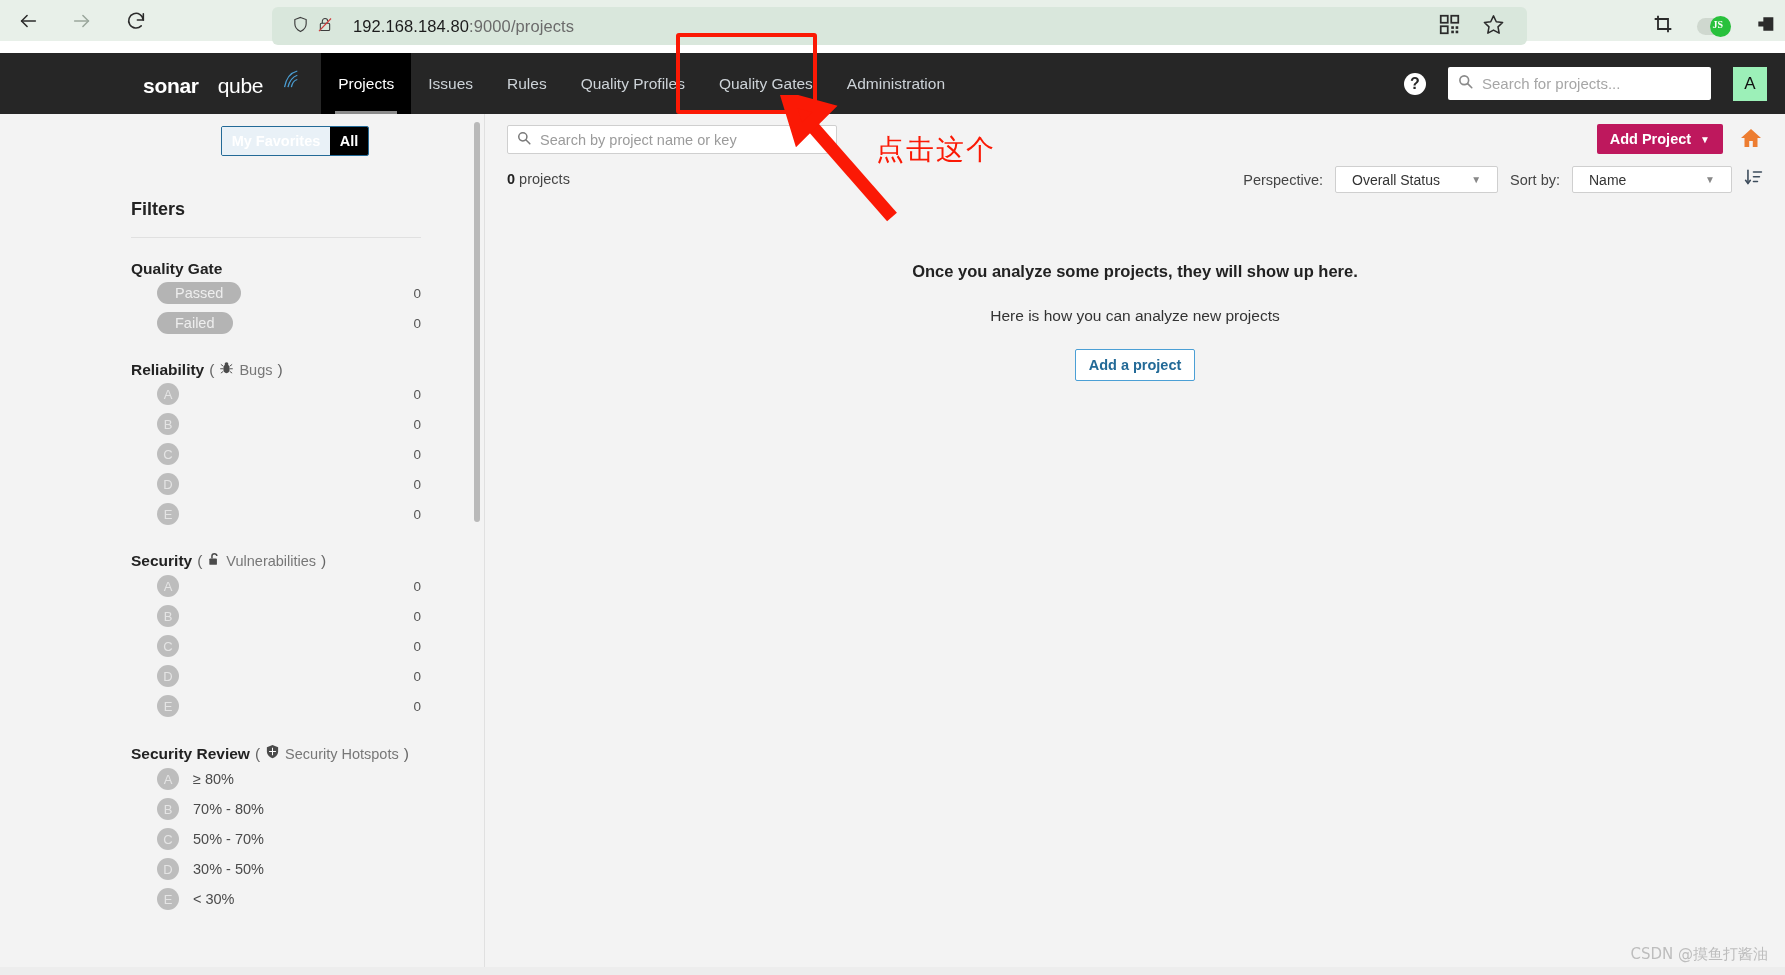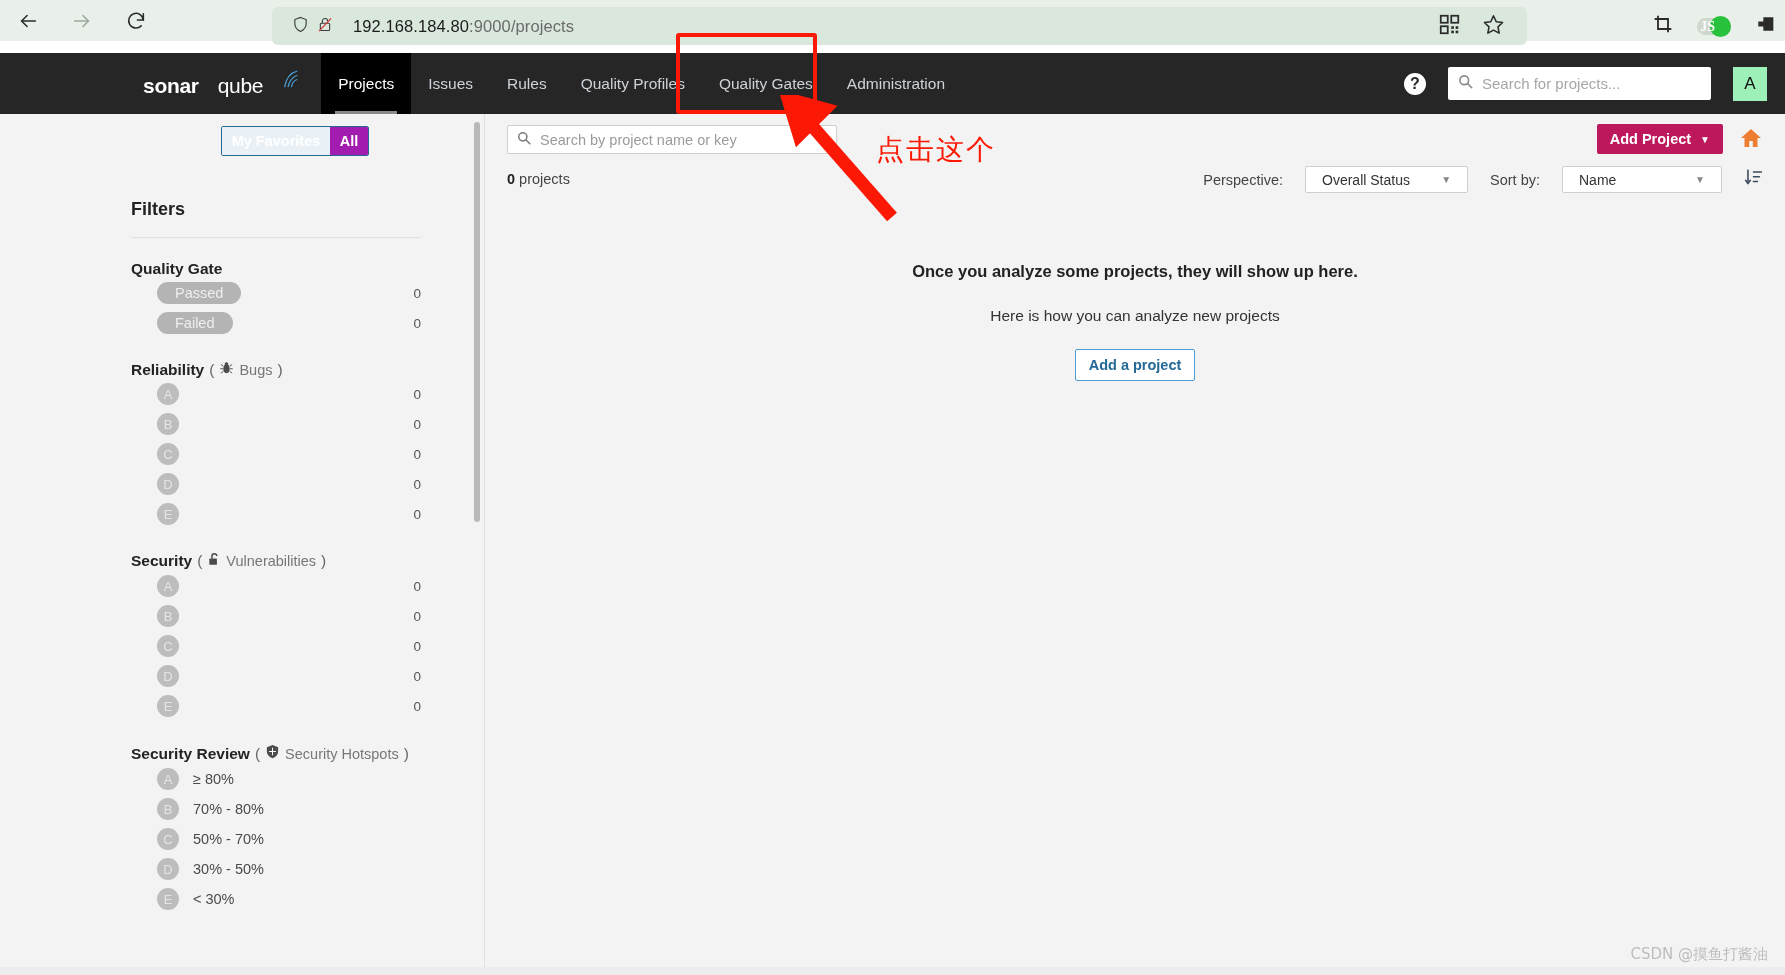--- a/index.html
+++ b/index.html
@@ -35,22 +35,22 @@
   .browser-ext { position: absolute; right: 10px; top: 7px; height: 38px; display: flex; align-items: center; gap: 24px; }
   .js-toggle {
     width: 34px; height: 17px; border-radius: 9px; background: #cfd8cf;
     position: relative; display: inline-block;
   }
   .js-toggle:after {
     content: ""; position: absolute; right: 0; top: -2px; width: 21px; height: 21px;
     border-radius: 50%; background: #28c13c;
   }
   .js-toggle span {
-    position: absolute; right: 16px; top: 1px; z-index: 2;
-    font-size: 14px; font-weight: bold; color: #fff;
+    position: absolute; right: 8px; top: 1px; z-index: 2;
+    font-size: 10px; font-weight: bold; color: #fff;
     font-family: "Liberation Serif", serif;
   }
 
   
   .sq-nav {
     position: absolute; left: 0; top: 53px; width: 1785px; height: 61px;
     background: #262626; display: flex; align-items: center;
   }
   .sq-logo {
     margin-left: 143px; color: #fff; font-size: 21px; font-weight: bold;
@@ -106,21 +106,21 @@
   }
 
   .fav-toggle {
     display: flex; margin: 12px 0 0 90px; width: 148px;
     border: 1px solid #236a97; border-radius: 2px; overflow: hidden;
   }
   .fav-toggle div {
     font-size: 14.5px; font-weight: bold; padding: 6px 0; text-align: center;
   }
   .fav-toggle .fav { flex: 1 1 auto; background: #e9f1f7; color: #fff; }
-  .fav-toggle .all { width: 38px; background: #a21caf; color: #fff; }
+  .fav-toggle .all { width: 38px; background: #000000; color: #fff; }
 
   .filters-title { margin-top: 43px; font-size: 18px; font-weight: bold; color: #222; }
   .filters-rule { margin-top: 17px; border-top: 1px solid #e0e0e0; width: 290px; }
 
   .facet { margin-top: 22px; }
   .facet-head {
     font-size: 15.5px; font-weight: bold; color: #222;
     display: flex; align-items: center; gap: 5px;
   }
   .facet-head .paren { font-weight: normal; color: #666; }
@@ -157,21 +157,21 @@
   .proj-count { position: absolute; left: 22px; top: 57px; font-size: 14.5px; color: #444; }
   .proj-count b { color: #222; }
 
   .add-project-btn {
     position: absolute; right: 62px; top: 10px;
     background: #be185d; color: #fff; font-size: 14.5px; font-weight: bold;
     padding: 7px 13px; border-radius: 2px; display: flex; align-items: center; gap: 9px;
   }
   .home-icon { position: absolute; right: 22px; top: 12px; }
 
-  .controls { position: absolute; right: 22px; top: 52px; display: flex; align-items: center; gap: 22px; }
+  .controls { position: absolute; right: 22px; top: 52px; display: flex; align-items: center; gap: 12px; }
   .controls .lbl { font-size: 14.5px; color: #444; }
   .select-box {
     border: 1px solid #cfcfcf; background: #fff; height: 27px; border-radius: 2px;
     display: flex; align-items: center; padding: 0 16px; font-size: 14px; color: #333;
   }
   .select-box .val { white-space: nowrap; }
   .select-box .caret { margin-left: auto; padding-left: 20px; color: #888; font-size: 10px; }
   .select-perspective { width: 163px; }
   .select-sort { width: 160px; }
 

